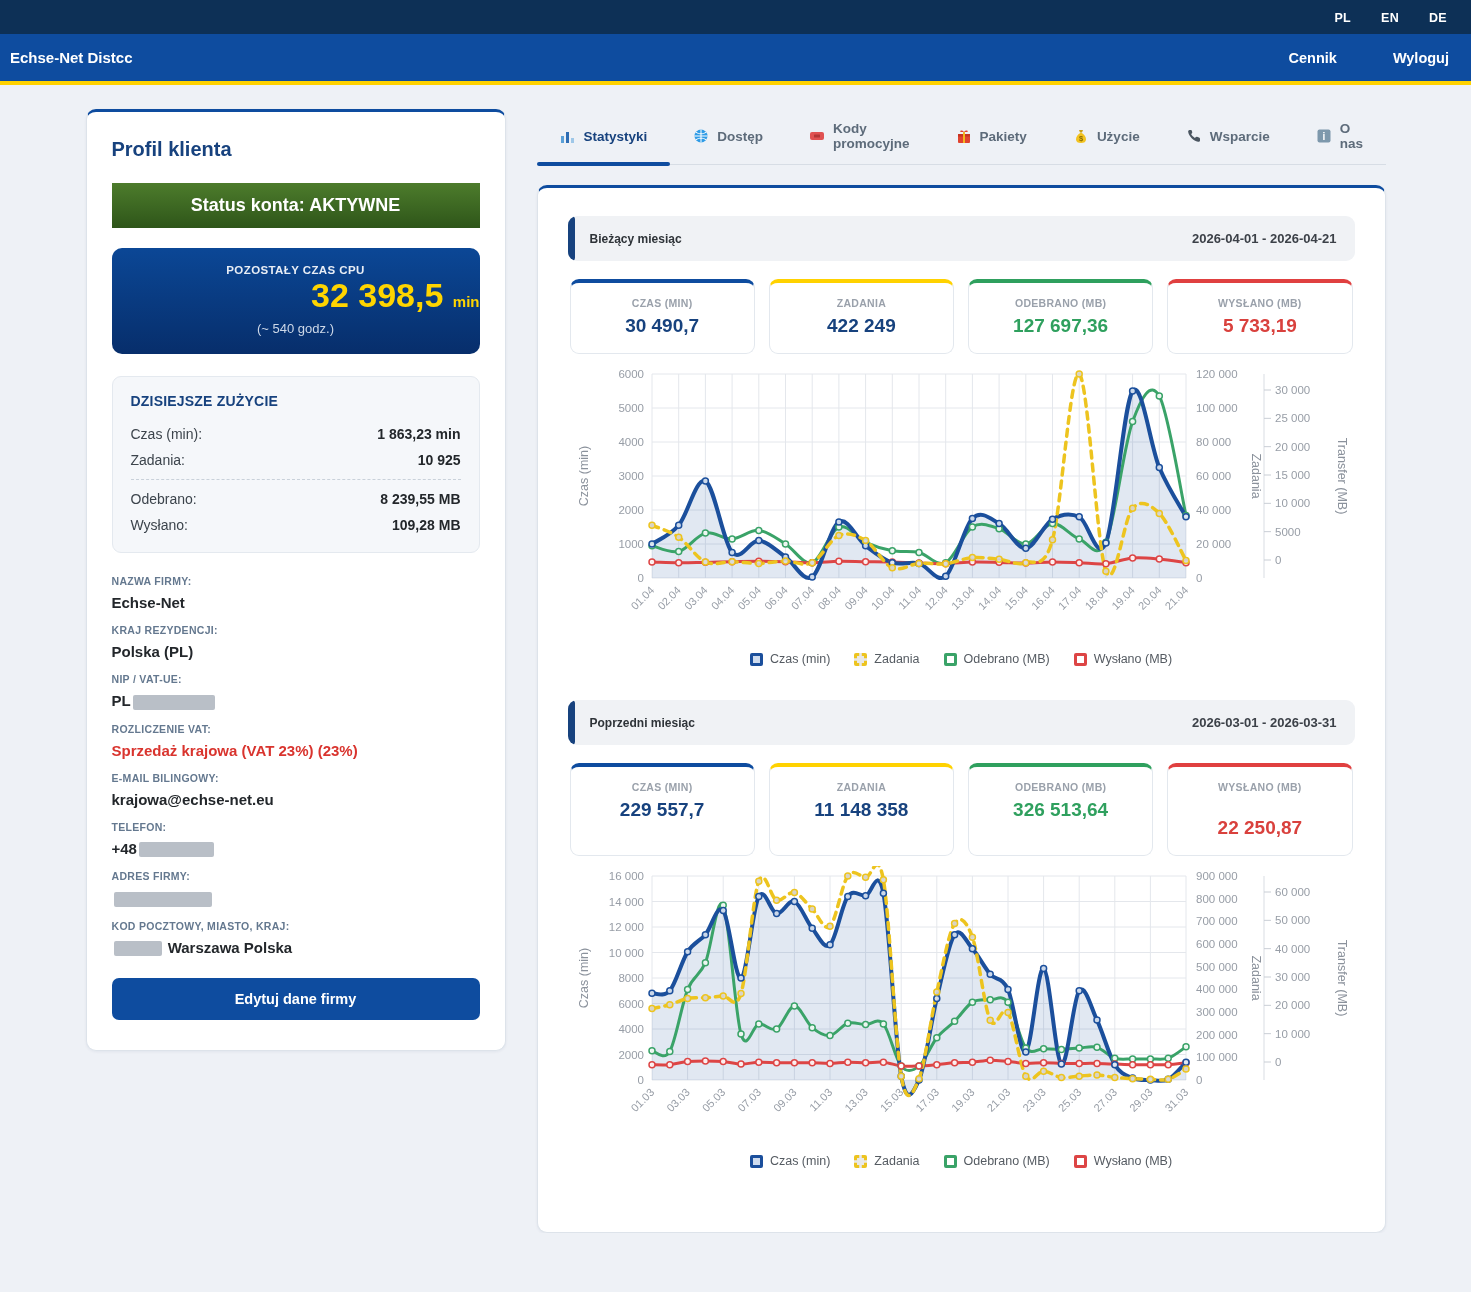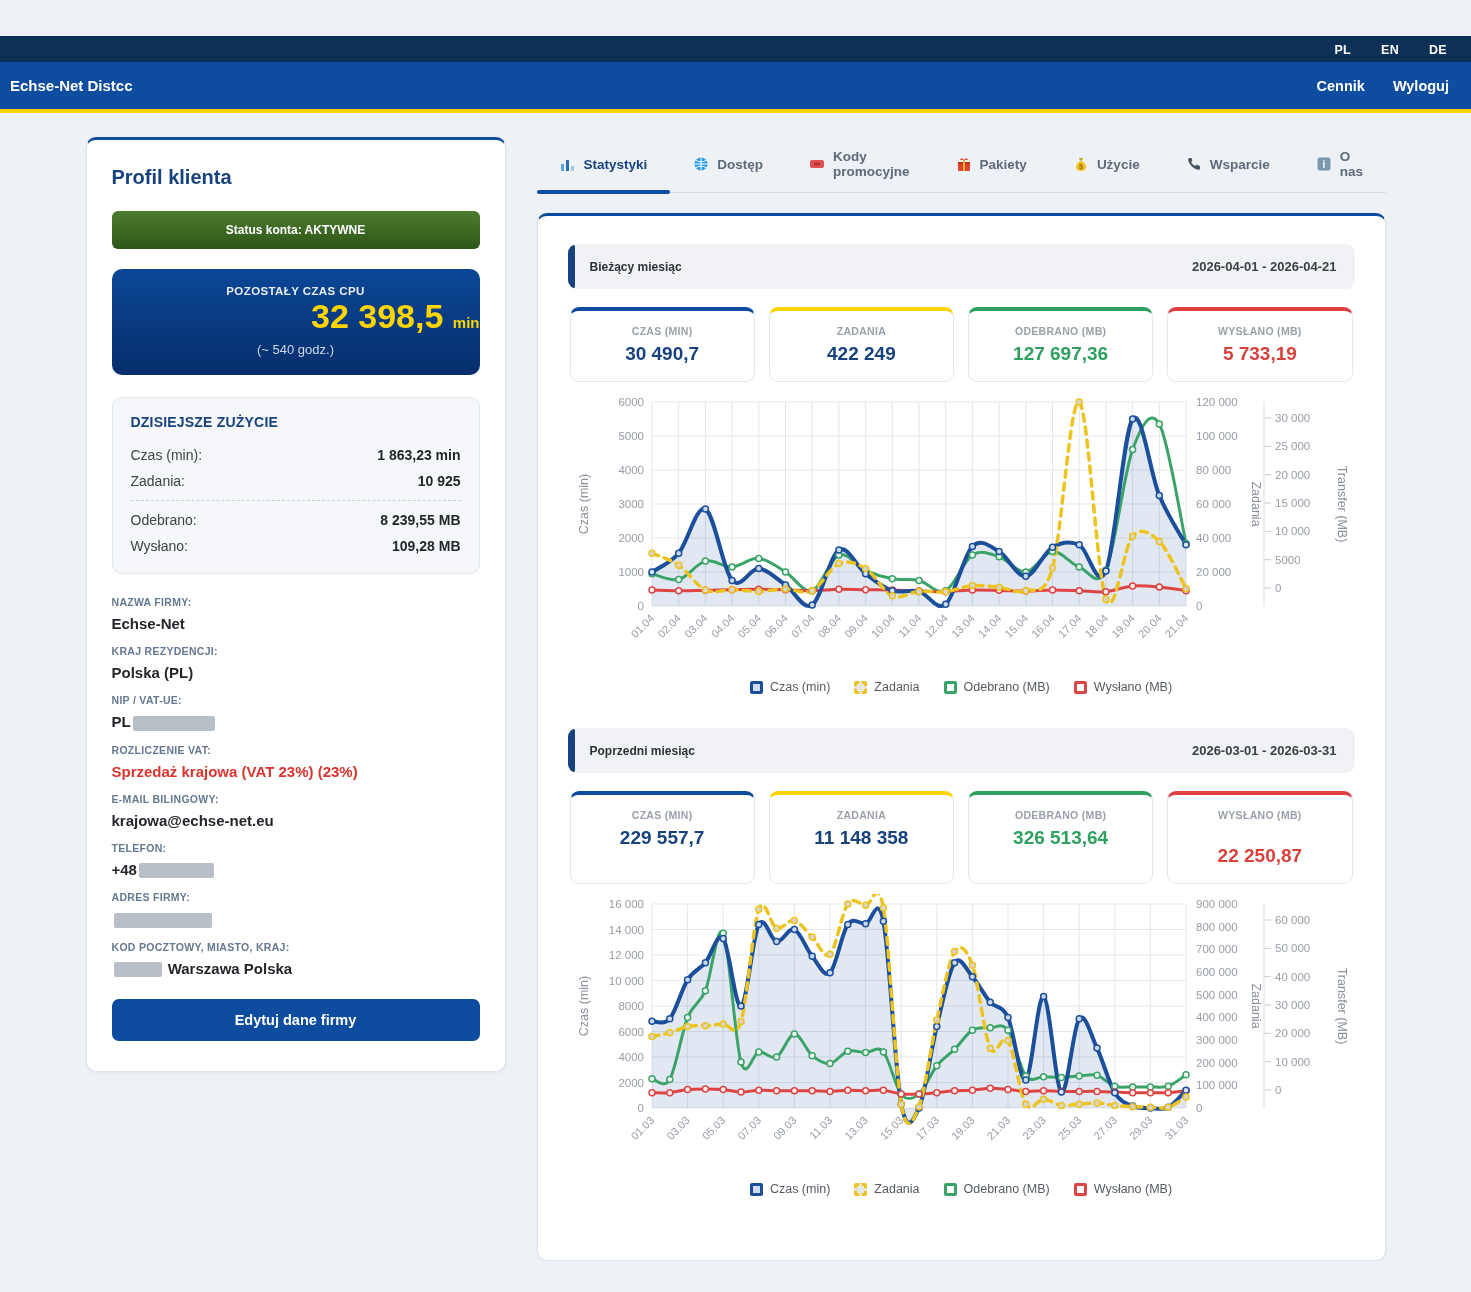--- a/index.html
+++ b/index.html
@@ -1,33 +1,33 @@
 <!DOCTYPE html>
 <html><head>
 <meta charset="utf-8">
 <style>
   * { margin:0; padding:0; box-sizing:border-box; }
   html,body { background:#eef1f6; font-family:"Liberation Sans", sans-serif; color:#2b2f33; }
   body { width:1471px; }
 
   
-  .topbar { background:#0d3056; height:26px; display:flex; justify-content:flex-end; align-items:center; padding-right:24px;margin-top:36px; }
+  .topbar { background:#0d3056; height:34px; display:flex; justify-content:flex-end; align-items:center; padding-right:24px; }
   .topbar a { color:#fff; font-size:12.5px; font-weight:bold; text-decoration:none; margin-left:30px; letter-spacing:.3px; }
   .header { background:#0e4c9f; height:51px; display:flex; justify-content:space-between; align-items:center; padding:0 22px 0 10px; border-bottom:4px solid #ffd200; }
   .brand { color:#fff; font-size:15px; font-weight:bold; }
-  .hlinks a { color:#fff; font-size:14.5px; font-weight:bold; text-decoration:none; margin-left:28px;text-align:center; }
+  .hlinks a { color:#fff; font-size:14.5px; font-weight:bold; text-decoration:none; margin-left:56px;text-align:center; }
 
   .page { width:1300px; margin:24px auto 0; display:flex; gap:31px; align-items:flex-start; }
 
   .card { background:#fff; border:1px solid #dde3ea; border-top:3px solid #0e4c9f; border-radius:10px; box-shadow:0 1px 3px rgba(20,40,80,.06); }
 
   
   .profile-card { flex:0 0 420px; padding:26px 25px 30px; }
   .profile-card h2 { color:#17427e; font-size:20px; margin-bottom:22px; }
-  .status { background:linear-gradient(180deg,#4d7c2c 0%,#2e5519 100%); color:#fff; font-weight:bold; font-size:12px; text-align:center; border-radius:6px; padding:12px 0; margin-bottom:20px; }
+  .status { background:linear-gradient(180deg,#4d7c2c 0%,#2e5519 100%); color:#fff; font-weight:bold; font-size:18px; text-align:center; border-radius:0; padding:12px 0; margin-bottom:20px; }
   .cpu { background:linear-gradient(180deg,#0b4796 0%,#072e6b 100%); border-radius:10px; text-align:center; padding:16px 0 18px; margin-bottom:22px; }
   .cpu-label { color:#e8edf5; font-size:11.5px; font-weight:bold; letter-spacing:.4px; }
   .cpu-value { color:#ffd500; font-weight:bold; font-size:34px; margin-top:0;text-align:right; }
   .cpu-unit { font-size:15px; font-weight:bold; }
   .cpu-sub { color:#cdd8e8; font-size:13px; margin-top:6px; }
   .usage { background:#f5f7fa; border:1px solid #e4e9ef; border-radius:9px; padding:16px 18px 14px; margin-bottom:22px; }
   .usage-title { color:#17427e; font-weight:bold; font-size:14px; letter-spacing:.2px; margin-bottom:12px; }
   .usage-row { display:flex; justify-content:space-between; font-size:14px; padding:5px 0; }
   .usage-row .ul { color:#3c444c; }
   .usage-row .uv { font-weight:bold; color:#23272b; }

